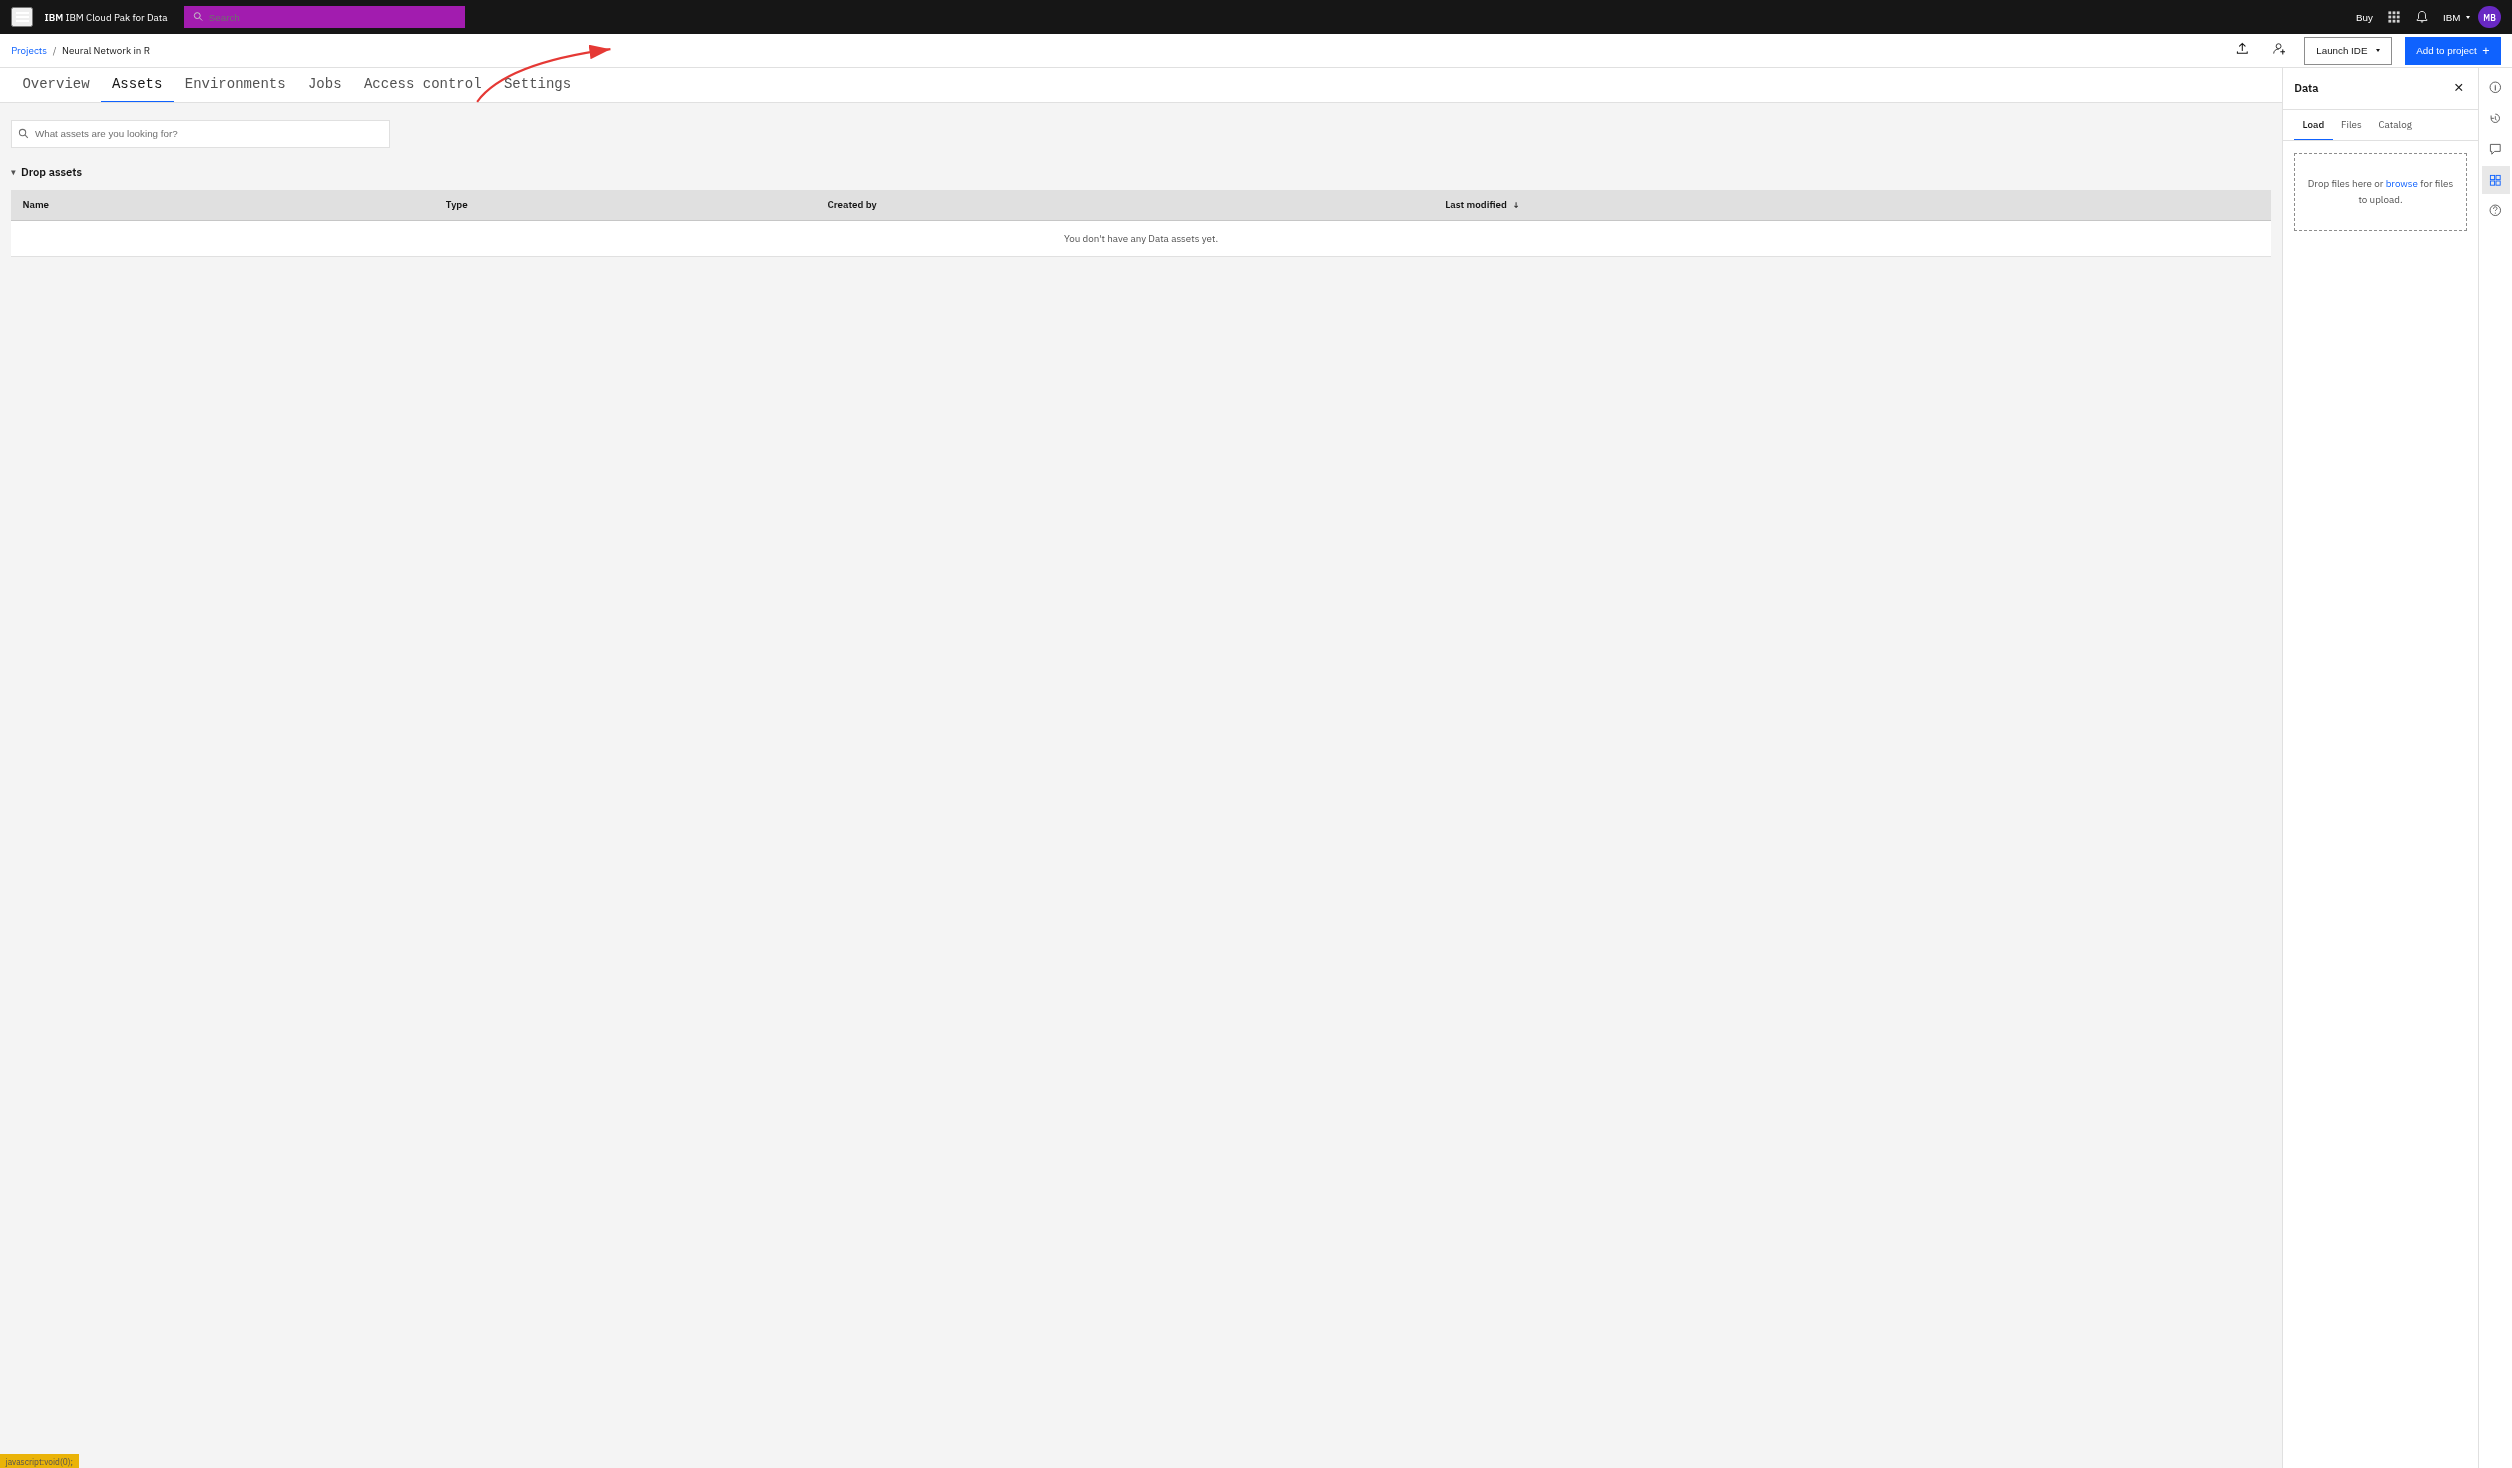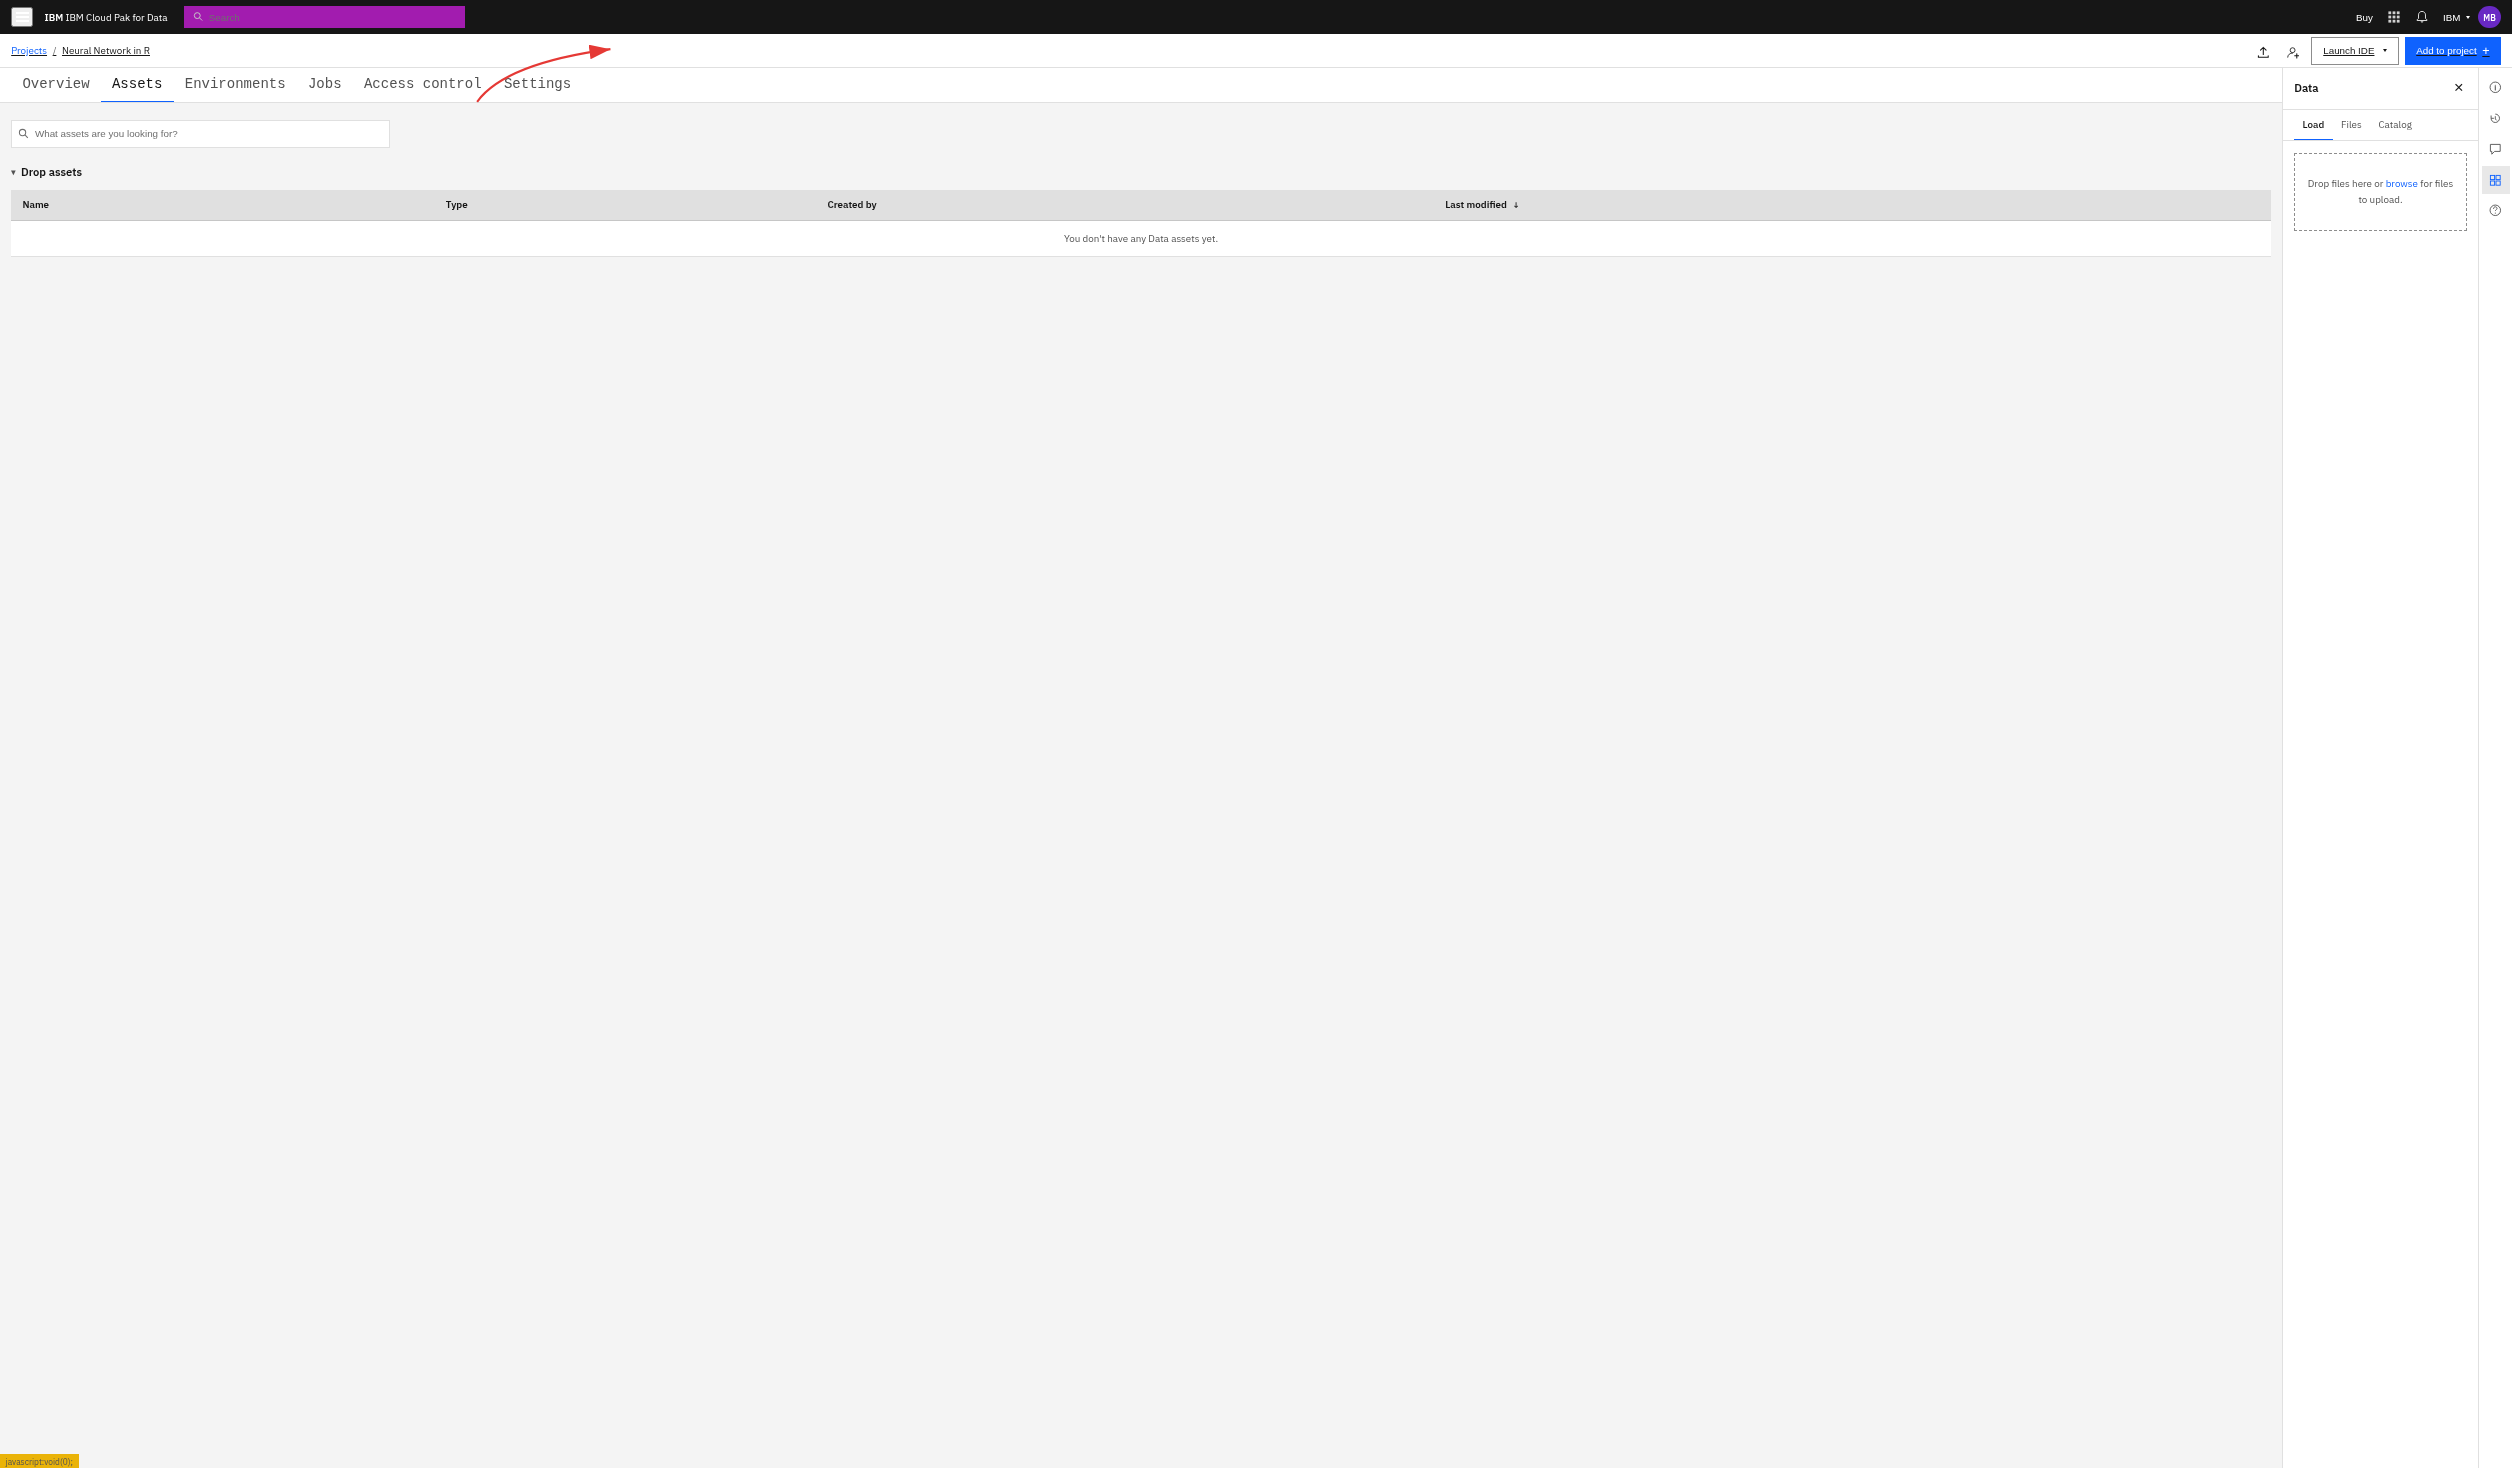--- a/index.html
+++ b/index.html
@@ -99,39 +99,38 @@
 
     
     .sub-nav {
       background: #fff;
       border-bottom: 0.7px solid #e0e0e0;
       height: 34px;
       display: flex;
       align-items: center;
       padding: 0 11.2px;
       gap: 5.6px;
-      text-decoration: underline;
     }
     .breadcrumb {
       display: flex;
       align-items: center;
       gap: 2.8px;
       font-size: 9.8px;
       flex: 1;
     }
     .breadcrumb a {
       color: #0f62fe;
       text-decoration: none;
     }
     .breadcrumb .separator { color: #6f6f6f; margin: 0 2.8px; }
     .breadcrumb .current { color: #161616; }
     .sub-nav-actions {
       display: flex;
-      align-items: flex-end;
-      gap: 6px;
+      align-items: flex-start;
+      gap: 13px;
     }
     .icon-btn {
       background: transparent;
       border: none;
       cursor: pointer;
       padding: 5.6px;
       display: flex;
       align-items: center;
       justify-content: center;
       color: #161616;

